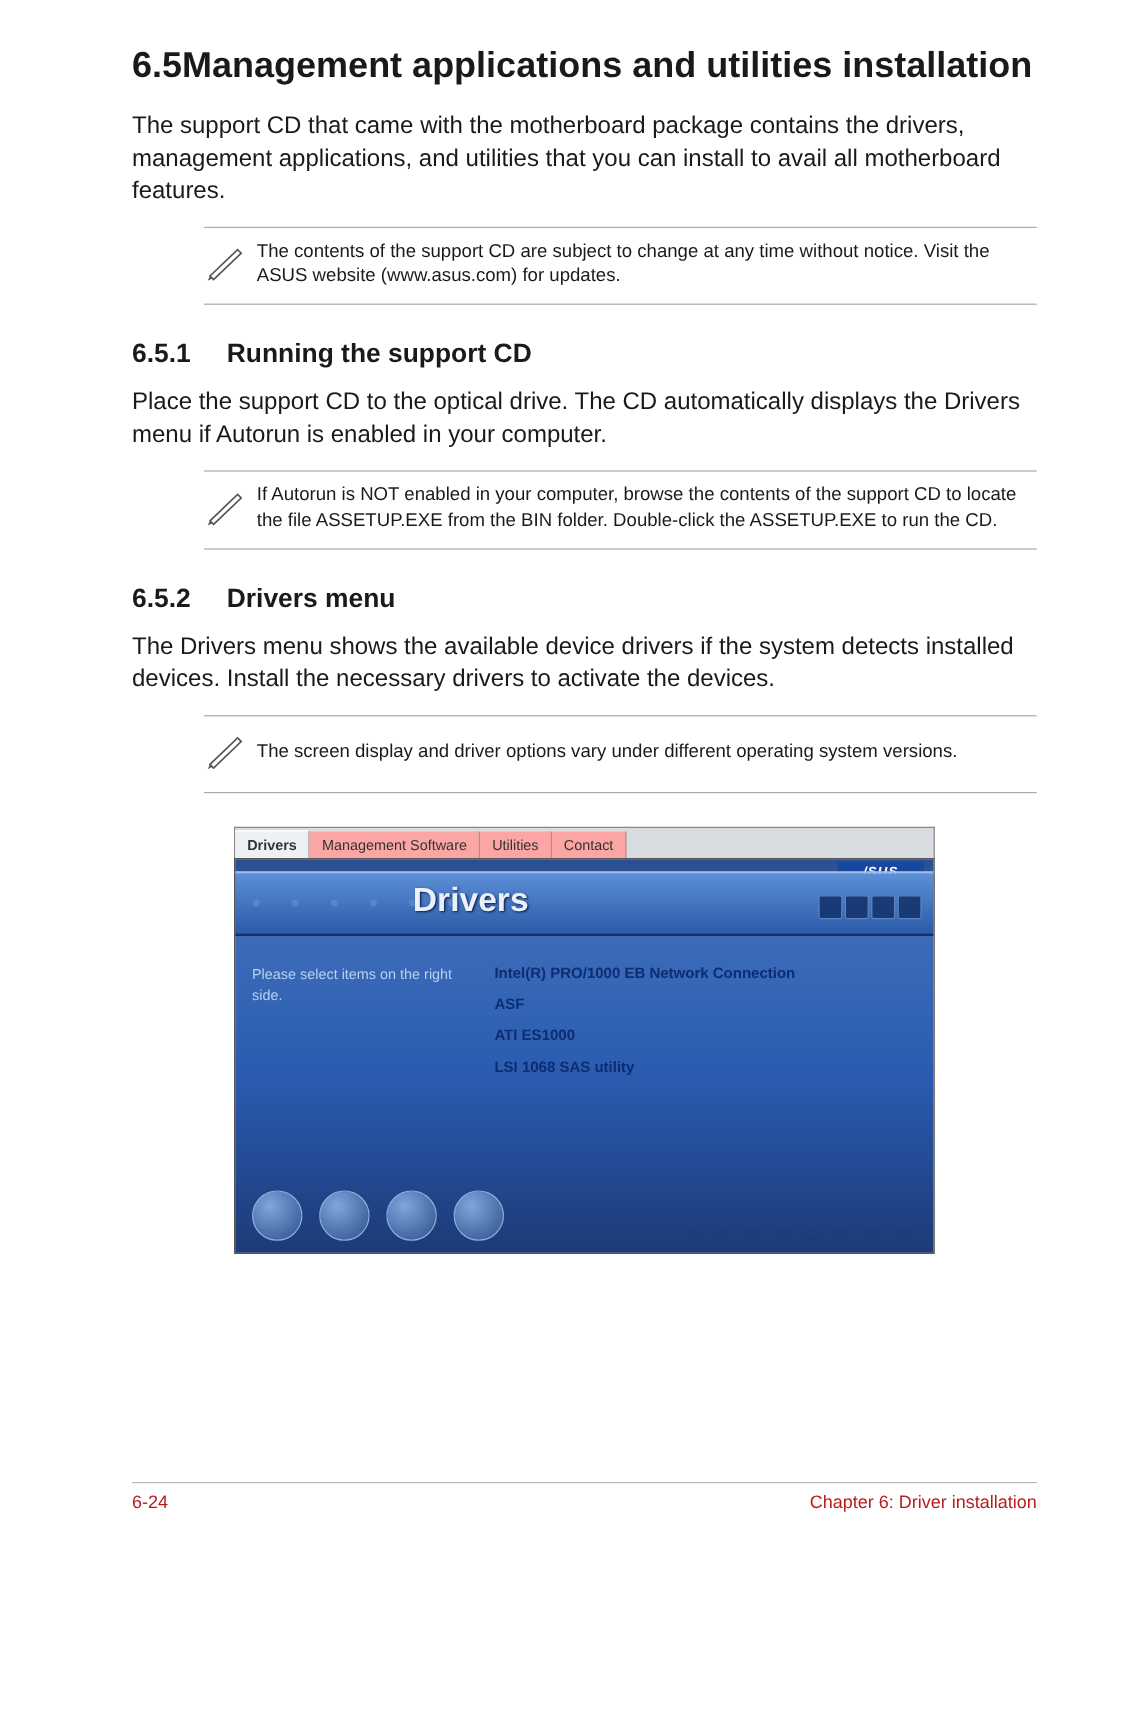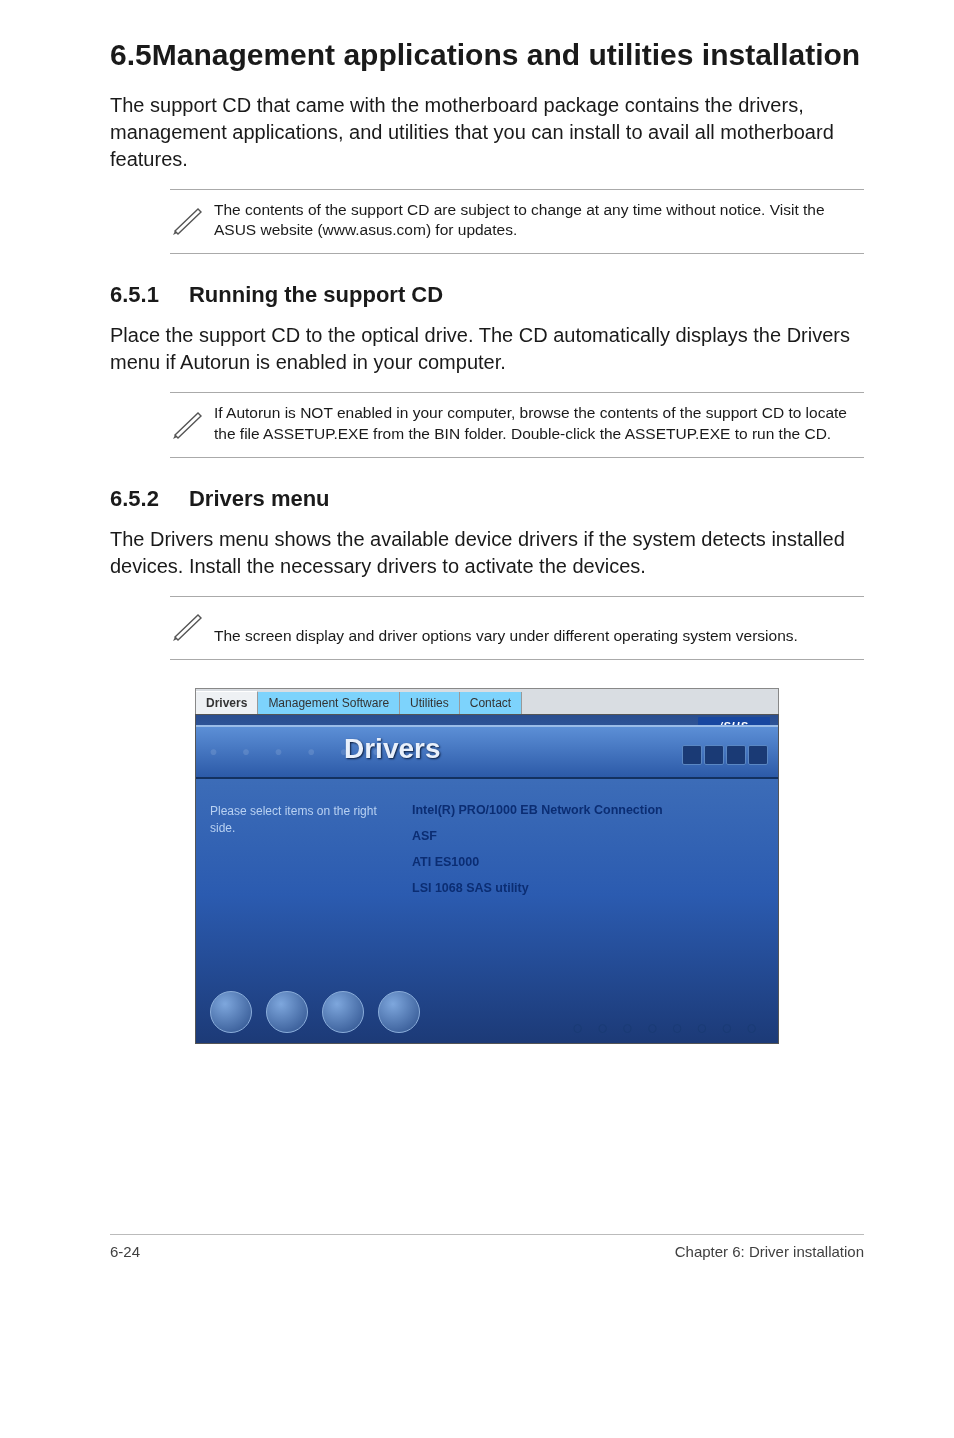--- a/index.html
+++ b/index.html
@@ -1,47 +1,47 @@
 <!DOCTYPE html>
 <html><head>
 <meta charset="utf-8">
 <style>
   * { box-sizing: border-box; margin: 0; padding: 0; }
   html, body { width: 954px; background: #fff; font-family: Arial, Helvetica, sans-serif; color: #1a1a1a; }
   .page { padding: 36px 90px 0 110px; }
   h1.section-title { font-size: 30px; font-weight: bold; margin-bottom: 18px; line-height: 1.25; }
   h1.section-title .num { display: inline-block; }
   p.body { font-size: 20px; line-height: 1.35; margin-bottom: 16px; }
-  .note-block { border-top: 1px solid #aaa; border-bottom: 1px solid #aaa; padding: 10px 0 12px 0; margin: 4px 0 28px 60px; display: flex; align-items: flex-end; }
+  .note-block { border-top: 1px solid #aaa; border-bottom: 1px solid #aaa; padding: 10px 0 12px 0; margin: 4px 0 28px 60px; display: flex; align-items: center; }
   .note-block .icon { width: 44px; flex: 0 0 44px; }
   .note-block .icon svg { width: 36px; height: 36px; }
   .note-block .txt { font-size: 15.5px; line-height: 1.35; }
   h2.subsection { font-size: 22px; font-weight: bold; margin-bottom: 14px; }
   h2.subsection .num { display: inline-block; margin-right: 30px; }
 
   
   .app-window { width: 584px; margin: 10px auto 0 auto; }
   .tabs-row { display: flex; align-items: flex-end; height: 26px; background: #d9dde2; border: 1px solid #888; border-bottom: none; font-size: 12px; }
-  .tab { padding: 4px 10px; border-right: 1px solid #999; background: #7dd3fc; color: #333; cursor: pointer; }
+  .tab { padding: 4px 10px; border-right: 1px solid #999; background: #fca5a5; color: #333; cursor: pointer; }
   .tab.active { background: #eef1f4; font-weight: bold; border-top: 1px solid #fff; }
   .app-body { position: relative; height: 330px; border: 1px solid #555; background: linear-gradient(180deg, #2a4e8f 0%, #3d6db8 18%, #2b5bb0 55%, #1c3a77 100%); overflow: hidden; }
   .header-band { position: absolute; top: 10px; left: 0; right: 0; height: 54px; background: linear-gradient(180deg, #5c8fd6 0%, #2c5aa8 100%); border-top: 2px solid #9bbde8; border-bottom: 2px solid #133160; }
   .dots { position: absolute; left: 14px; top: 26px; font-size: 20px; letter-spacing: 10px; color: rgba(255,255,255,0.12); font-weight: bold; }
   .hdr-title { position: absolute; top: 18px; left: 148px; font-size: 28px; font-weight: bold; color: #e9f0fb; text-shadow: 1px 1px 2px #0a1c3d; font-family: Arial, sans-serif; }
   .asus-logo { position: absolute; top: 2px; right: 8px; width: 72px; height: 18px; background: #1847a0; color: #fff; font-size: 11px; font-style: italic; font-weight: bold; text-align: center; line-height: 18px; letter-spacing: 1px; border-radius: 1px; }
   .ctl-icons { position: absolute; top: 30px; right: 10px; display: flex; gap: 2px; }
   .ctl-icons span { display:inline-block; width:20px; height:20px; background:#1a3a75; border:1px solid #5a87c3; border-radius:2px; }
   .left-pane { position: absolute; top: 88px; left: 14px; width: 192px; color: #b8d1f2; font-size: 12px; line-height: 1.4; }
   .link-list { position: absolute; top: 82px; left: 216px; right: 12px; }
   .link-list .lnk { color: #0b2d73; font-size: 12.5px; font-weight: bold; padding: 6px 0; cursor: pointer; }
   .bottom-icons { position: absolute; bottom: 10px; left: 14px; display: flex; gap: 14px; }
   .b-icn { width: 42px; height: 42px; border-radius: 50%; background: radial-gradient(circle at 35% 30%, #7ea7dd, #2b4e8a); border: 1px solid #8baedb; }
   .footer-dots { position: absolute; bottom: 8px; right: 18px; font-family: monospace; font-size: 14px; color: rgba(20,55,105,0.45); letter-spacing: 4px; }
 
-  .page-footer { margin-top: 190px; padding: 8px 0 26px 0; border-top: 1px solid #bbb; display: flex; justify-content: space-between; font-size: 15px; color: #404040; }
+  .page-footer { margin-top: 190px; padding: 8px 0 26px 0; border-top: 1px solid #bbb; display: flex; justify-content: space-between; font-size: 15px; color: #b91c1c; }
 </style>
 </head>
 <body>
 
 <div class="page">
 
   <h1 class="section-title">
     <span class="num">6.5</span><span>Management applications and utilities installation</span>
   </h1>
 

